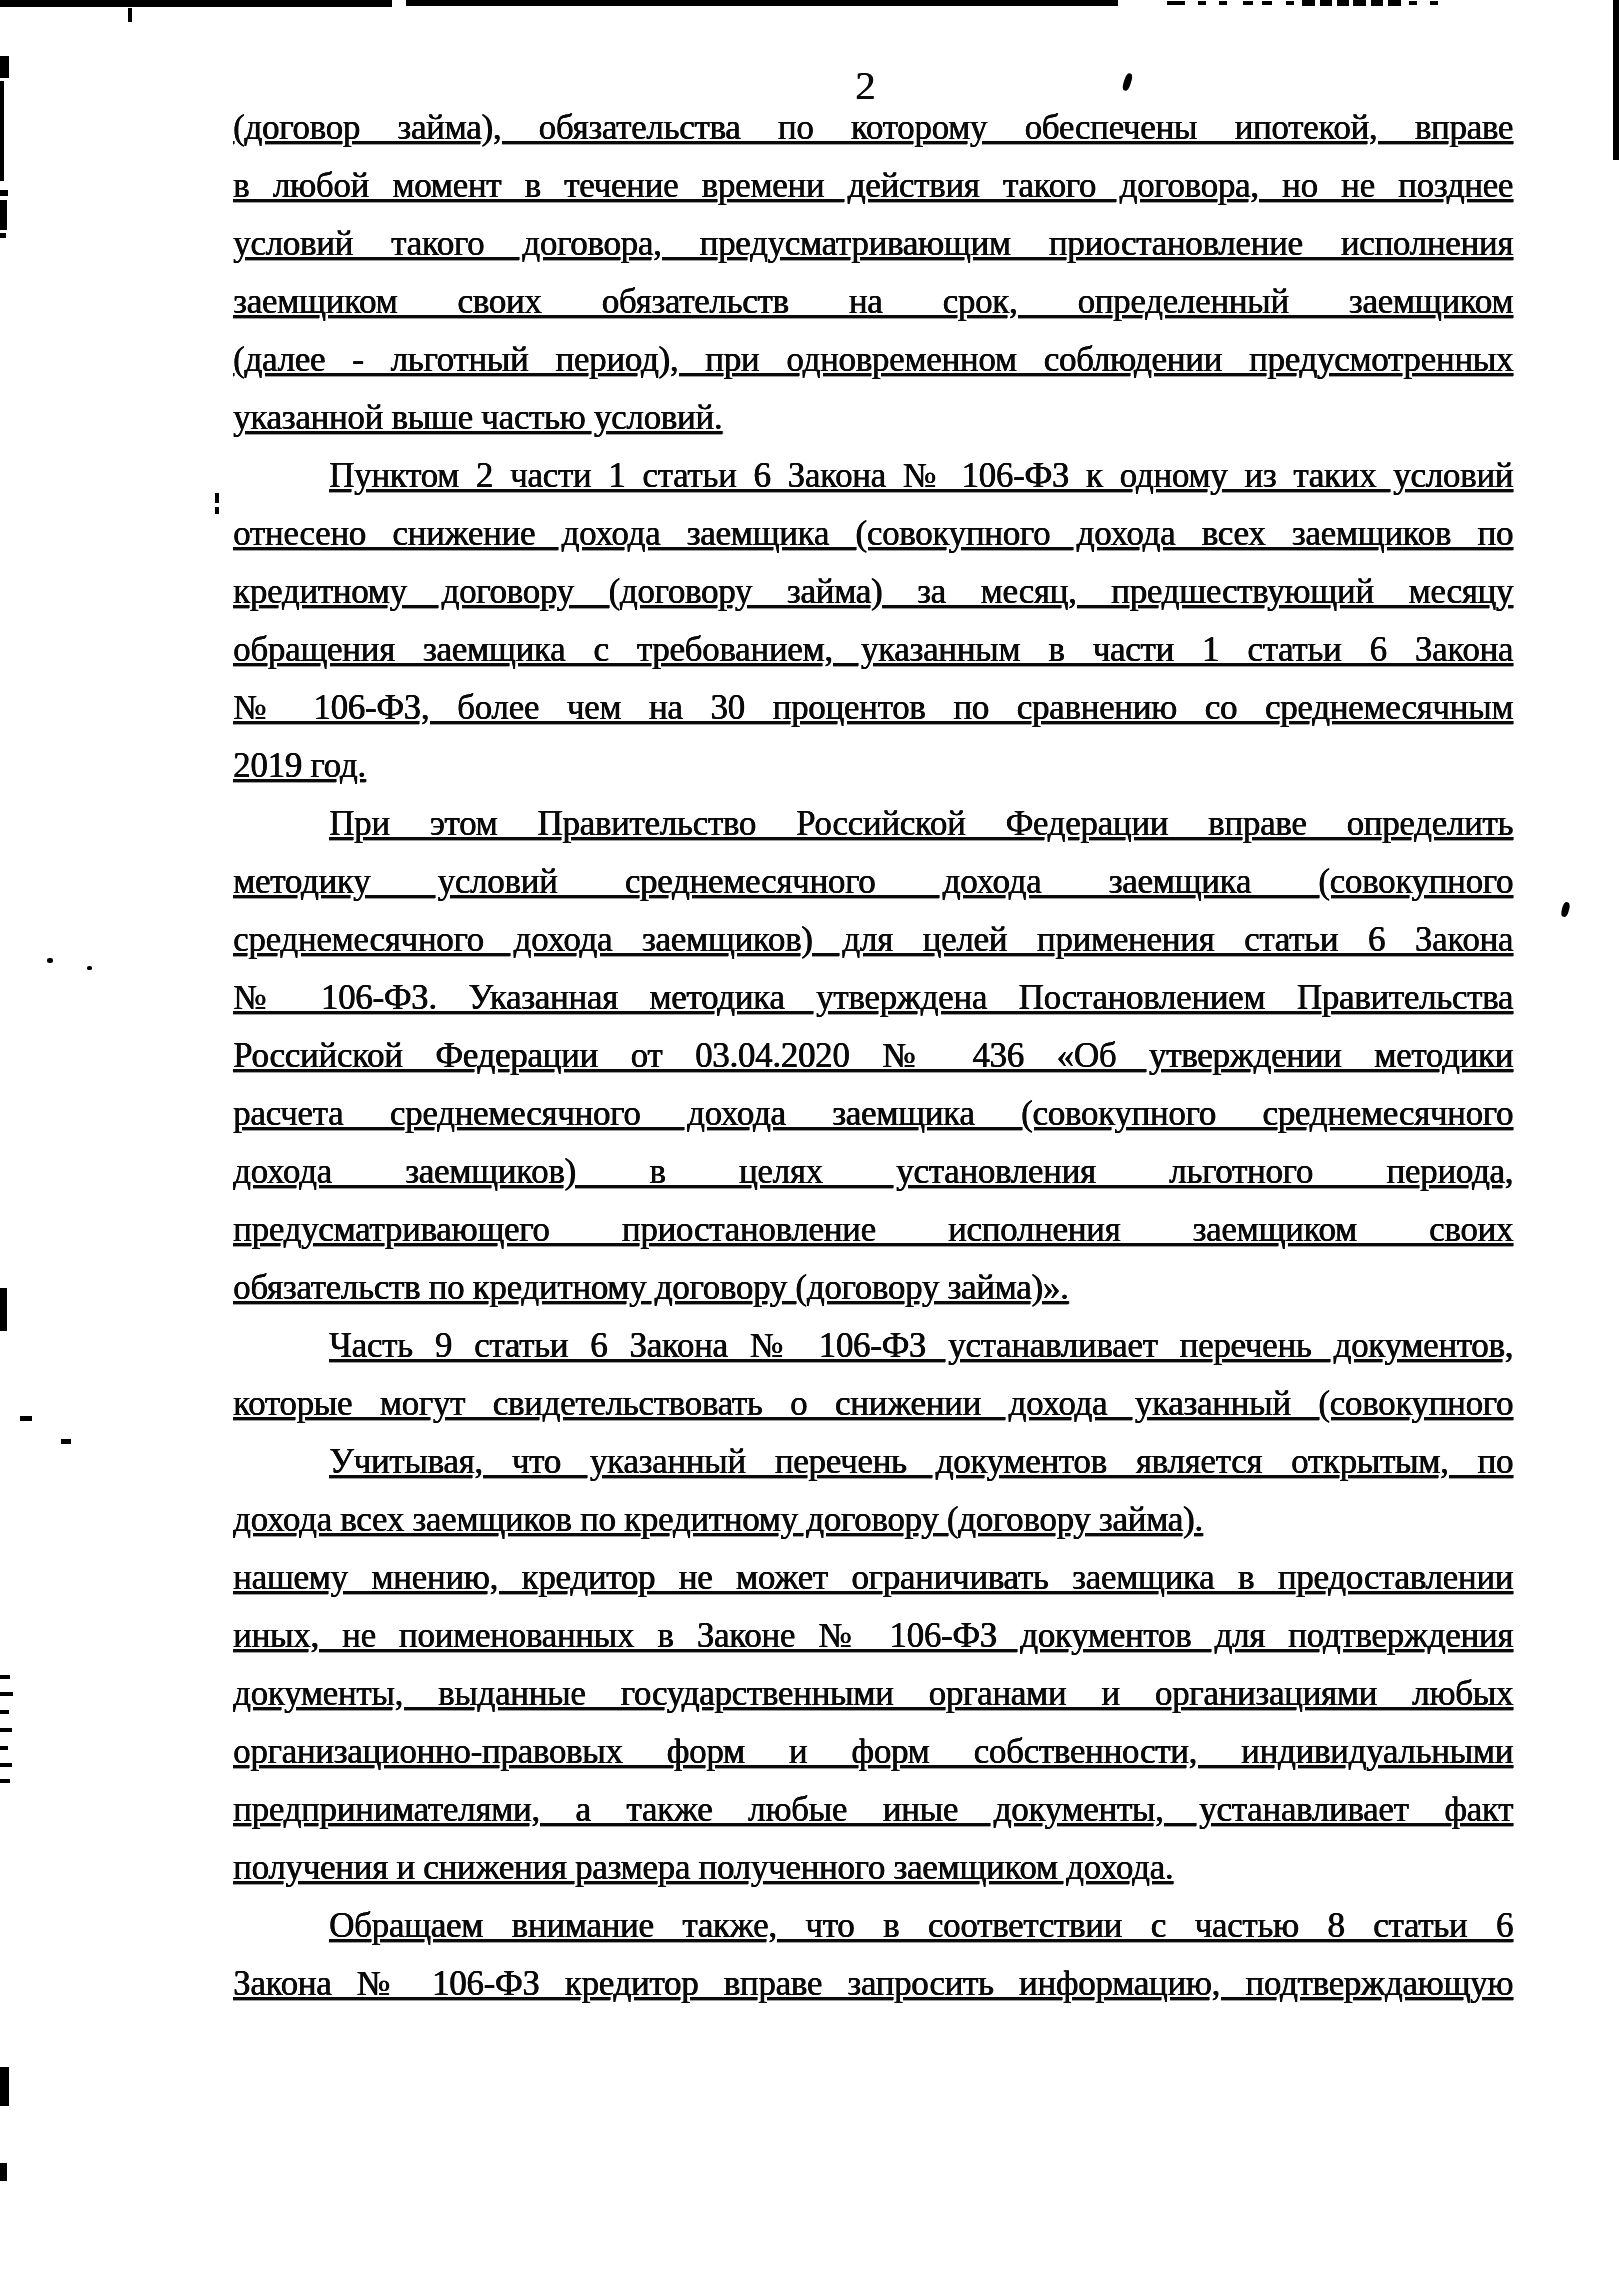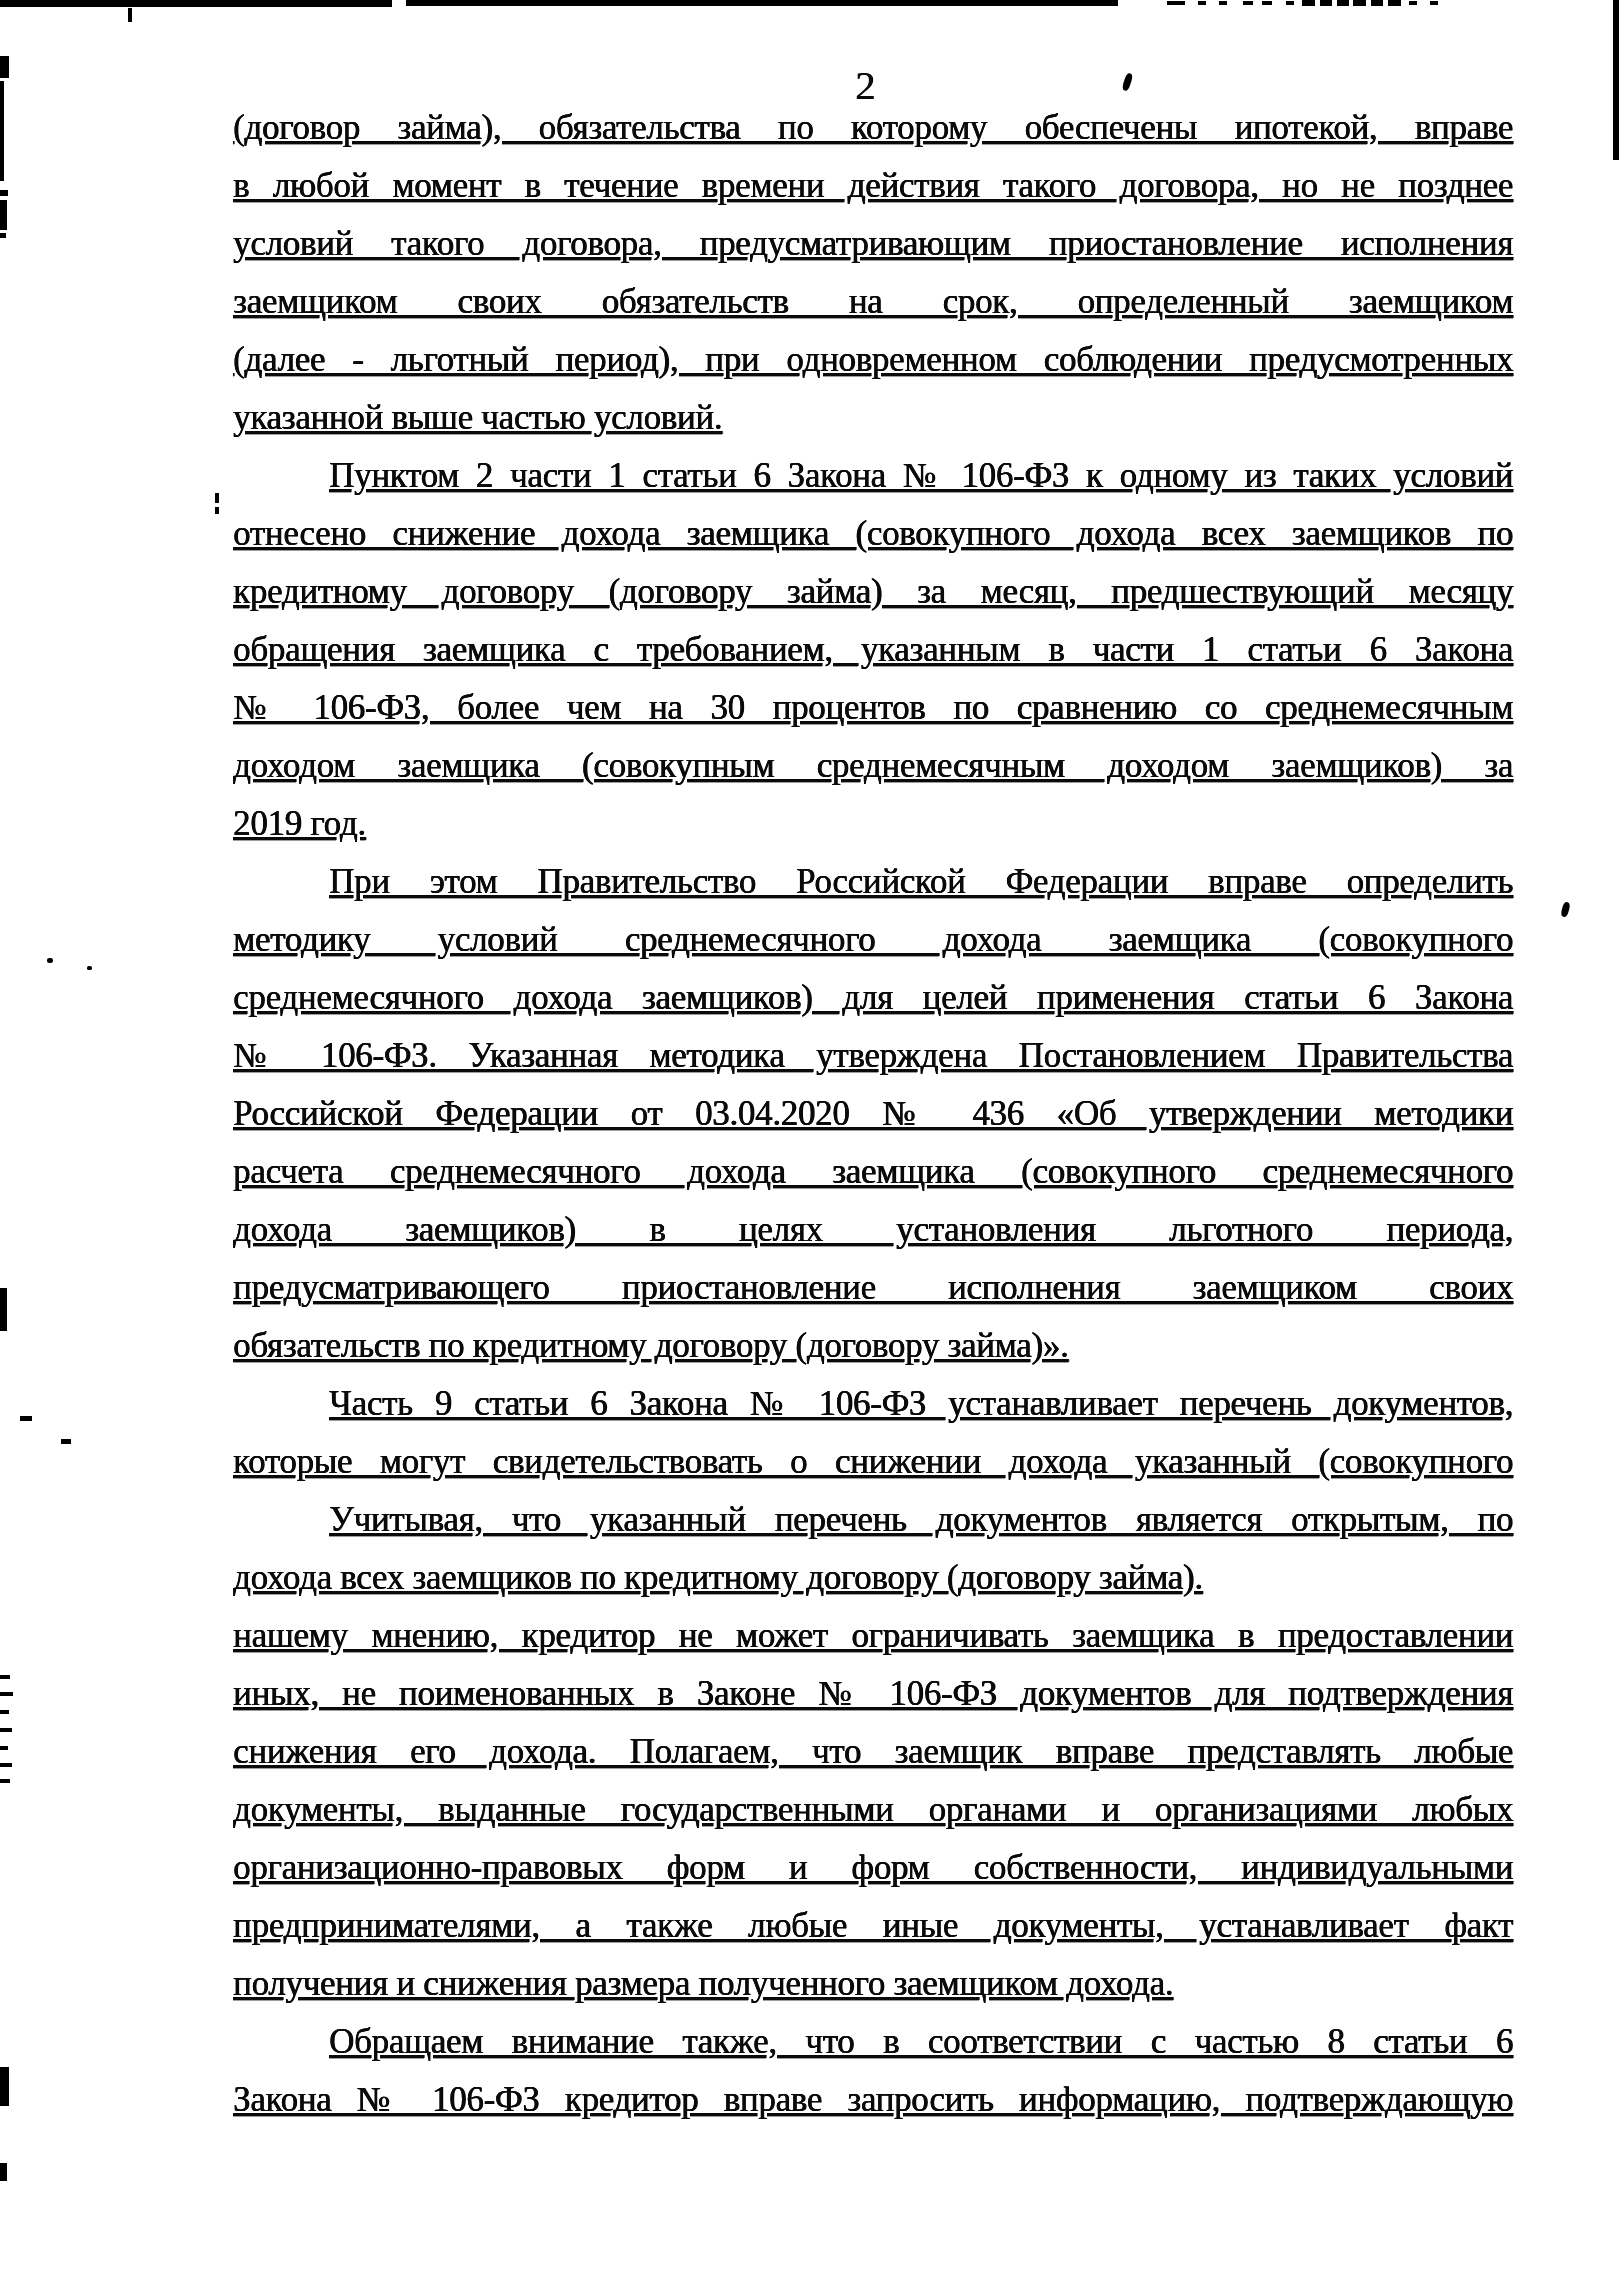--- a/index.html
+++ b/index.html
@@ -62,38 +62,36 @@
       <div class="tline">в любой момент в течение времени действия такого договора, но не позднее</div>
       <div class="tline">условий такого договора, предусматривающим приостановление исполнения</div>
       <div class="tline">заемщиком своих обязательств на срок, определенный заемщиком</div>
       <div class="tline">(далее - льготный период), при одновременном соблюдении предусмотренных</div>
       <div class="tline endline">указанной выше частью условий.</div>
       <div class="tline indent">Пунктом 2 части 1 статьи 6 Закона № 106-ФЗ к одному из таких условий</div>
       <div class="tline">отнесено снижение дохода заемщика (совокупного дохода всех заемщиков по</div>
       <div class="tline">кредитному договору (договору займа) за месяц, предшествующий месяцу</div>
       <div class="tline">обращения заемщика с требованием, указанным в части 1 статьи 6 Закона</div>
       <div class="tline">№ 106-ФЗ, более чем на 30 процентов по сравнению со среднемесячным</div>
-      <div class="tline">доходом заемщика (совокупным среднемесячным доходом заемщиков) за</div>
       <div class="tline endline">2019 год.</div>
       <div class="tline indent">При этом Правительство Российской Федерации вправе определить</div>
       <div class="tline">методику условий среднемесячного дохода заемщика (совокупного</div>
       <div class="tline">среднемесячного дохода заемщиков) для целей применения статьи 6 Закона</div>
       <div class="tline">№ 106-ФЗ. Указанная методика утверждена Постановлением Правительства</div>
       <div class="tline">Российской Федерации от 03.04.2020 № 436 «Об утверждении методики</div>
       <div class="tline">расчета среднемесячного дохода заемщика (совокупного среднемесячного</div>
       <div class="tline">дохода заемщиков) в целях установления льготного периода,</div>
       <div class="tline">предусматривающего приостановление исполнения заемщиком своих</div>
       <div class="tline endline">обязательств по кредитному договору (договору займа)».</div>
       <div class="tline indent">Часть 9 статьи 6 Закона № 106-ФЗ устанавливает перечень документов,</div>
       <div class="tline">которые могут свидетельствовать о снижении дохода указанный (совокупного</div>
       <div class="tline indent">Учитывая, что указанный перечень документов является открытым, по</div>
       <div class="tline endline">дохода всех заемщиков по кредитному договору (договору займа).</div>
       <div class="tline">нашему мнению, кредитор не может ограничивать заемщика в предоставлении</div>
       <div class="tline">иных, не поименованных в Законе № 106-ФЗ документов для подтверждения</div>
-      <div class="tline">снижения его дохода. Полагаем, что заемщик вправе представлять любые</div>
       <div class="tline">документы, выданные государственными органами и организациями любых</div>
       <div class="tline">организационно-правовых форм и форм собственности, индивидуальными</div>
       <div class="tline">предпринимателями, а также любые иные документы, устанавливает факт</div>
       <div class="tline endline">получения и снижения размера полученного заемщиком дохода.</div>
       <div class="tline indent">Обращаем внимание также, что в соответствии с частью 8 статьи 6</div>
       <div class="tline">Закона № 106-ФЗ кредитор вправе запросить информацию, подтверждающую</div>
     </div>
 <div class="artifact" style="left: 0px; top: 0px; width: 392px; height: 6.9px;"></div>
     <div class="artifact" style="left: 406px; top: 0px; width: 712px; height: 5.9px;"></div>
     <div class="artifact" style="left: 1167px; top: 1px; width: 17.7px; height: 3.9px;"></div>

